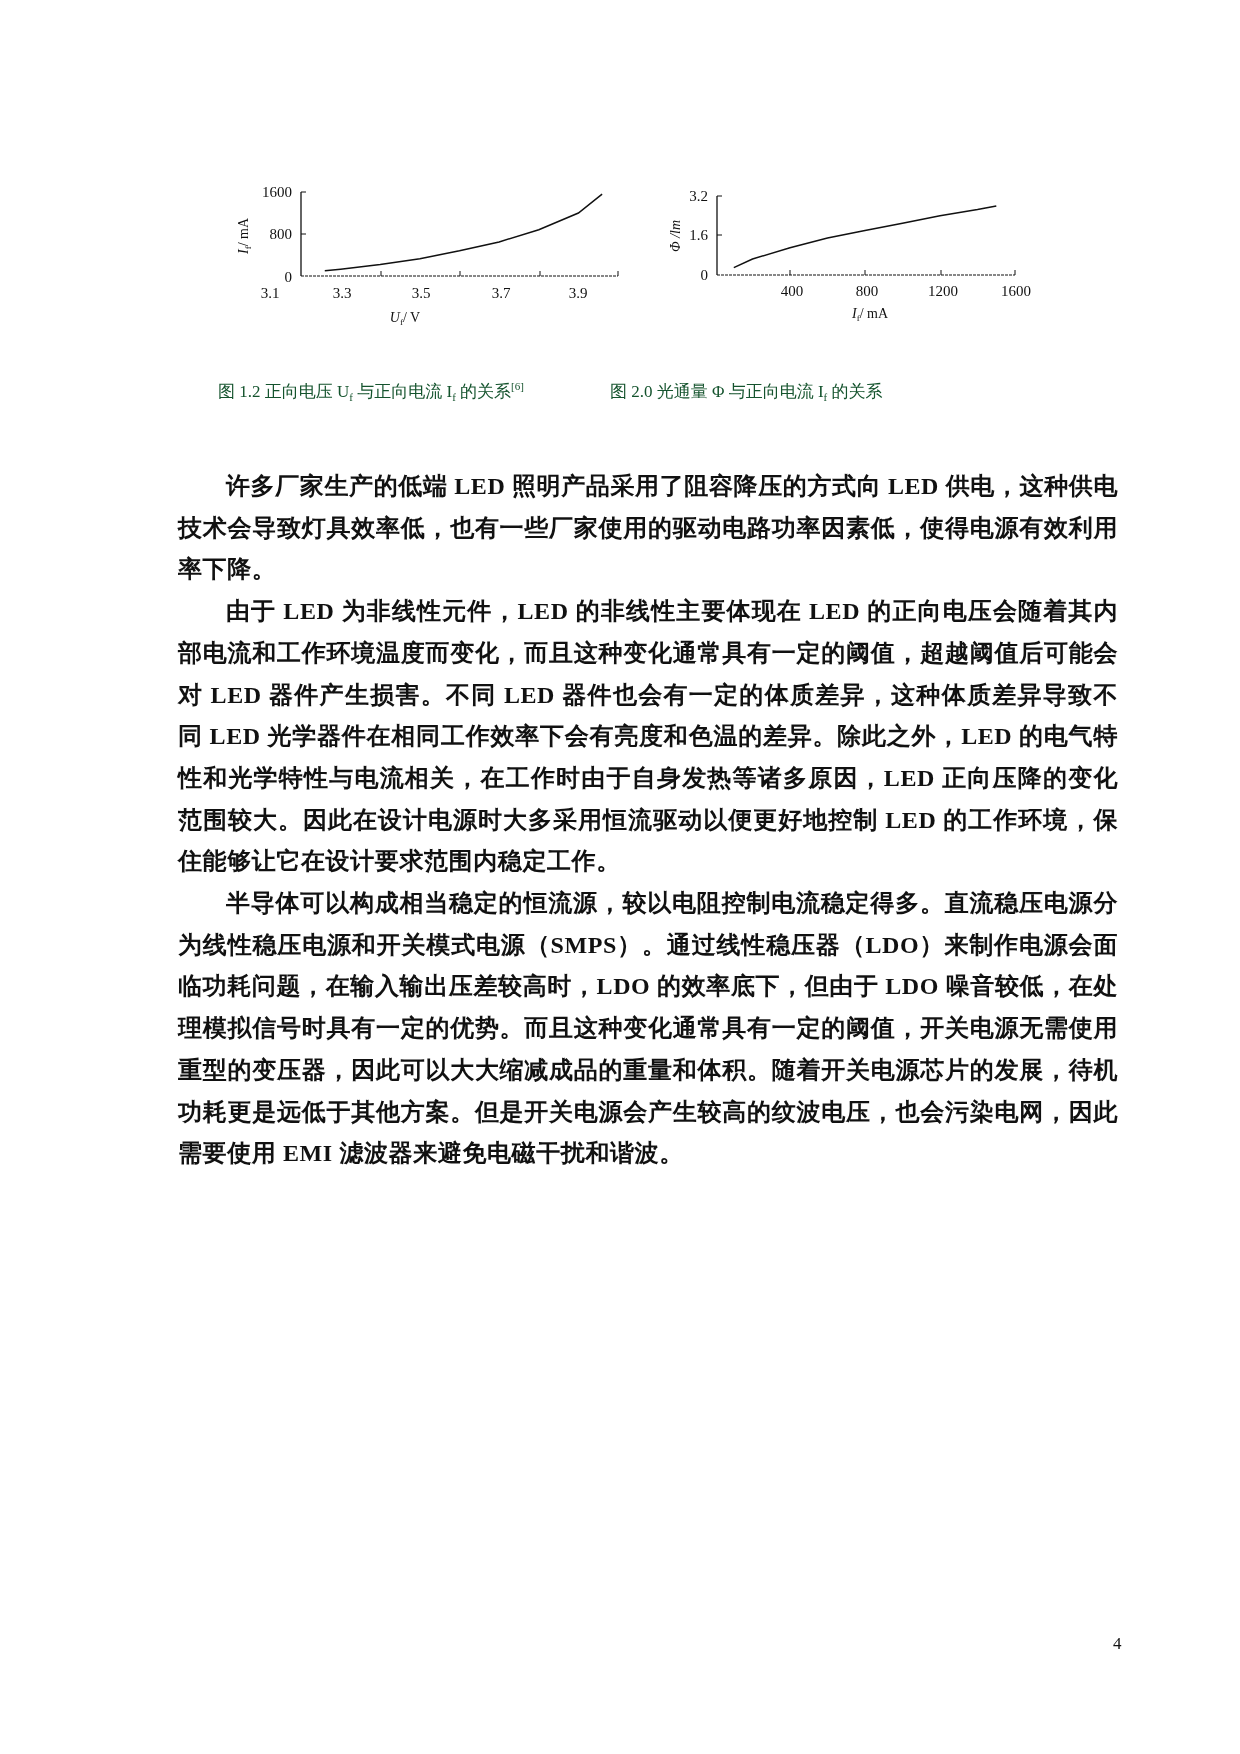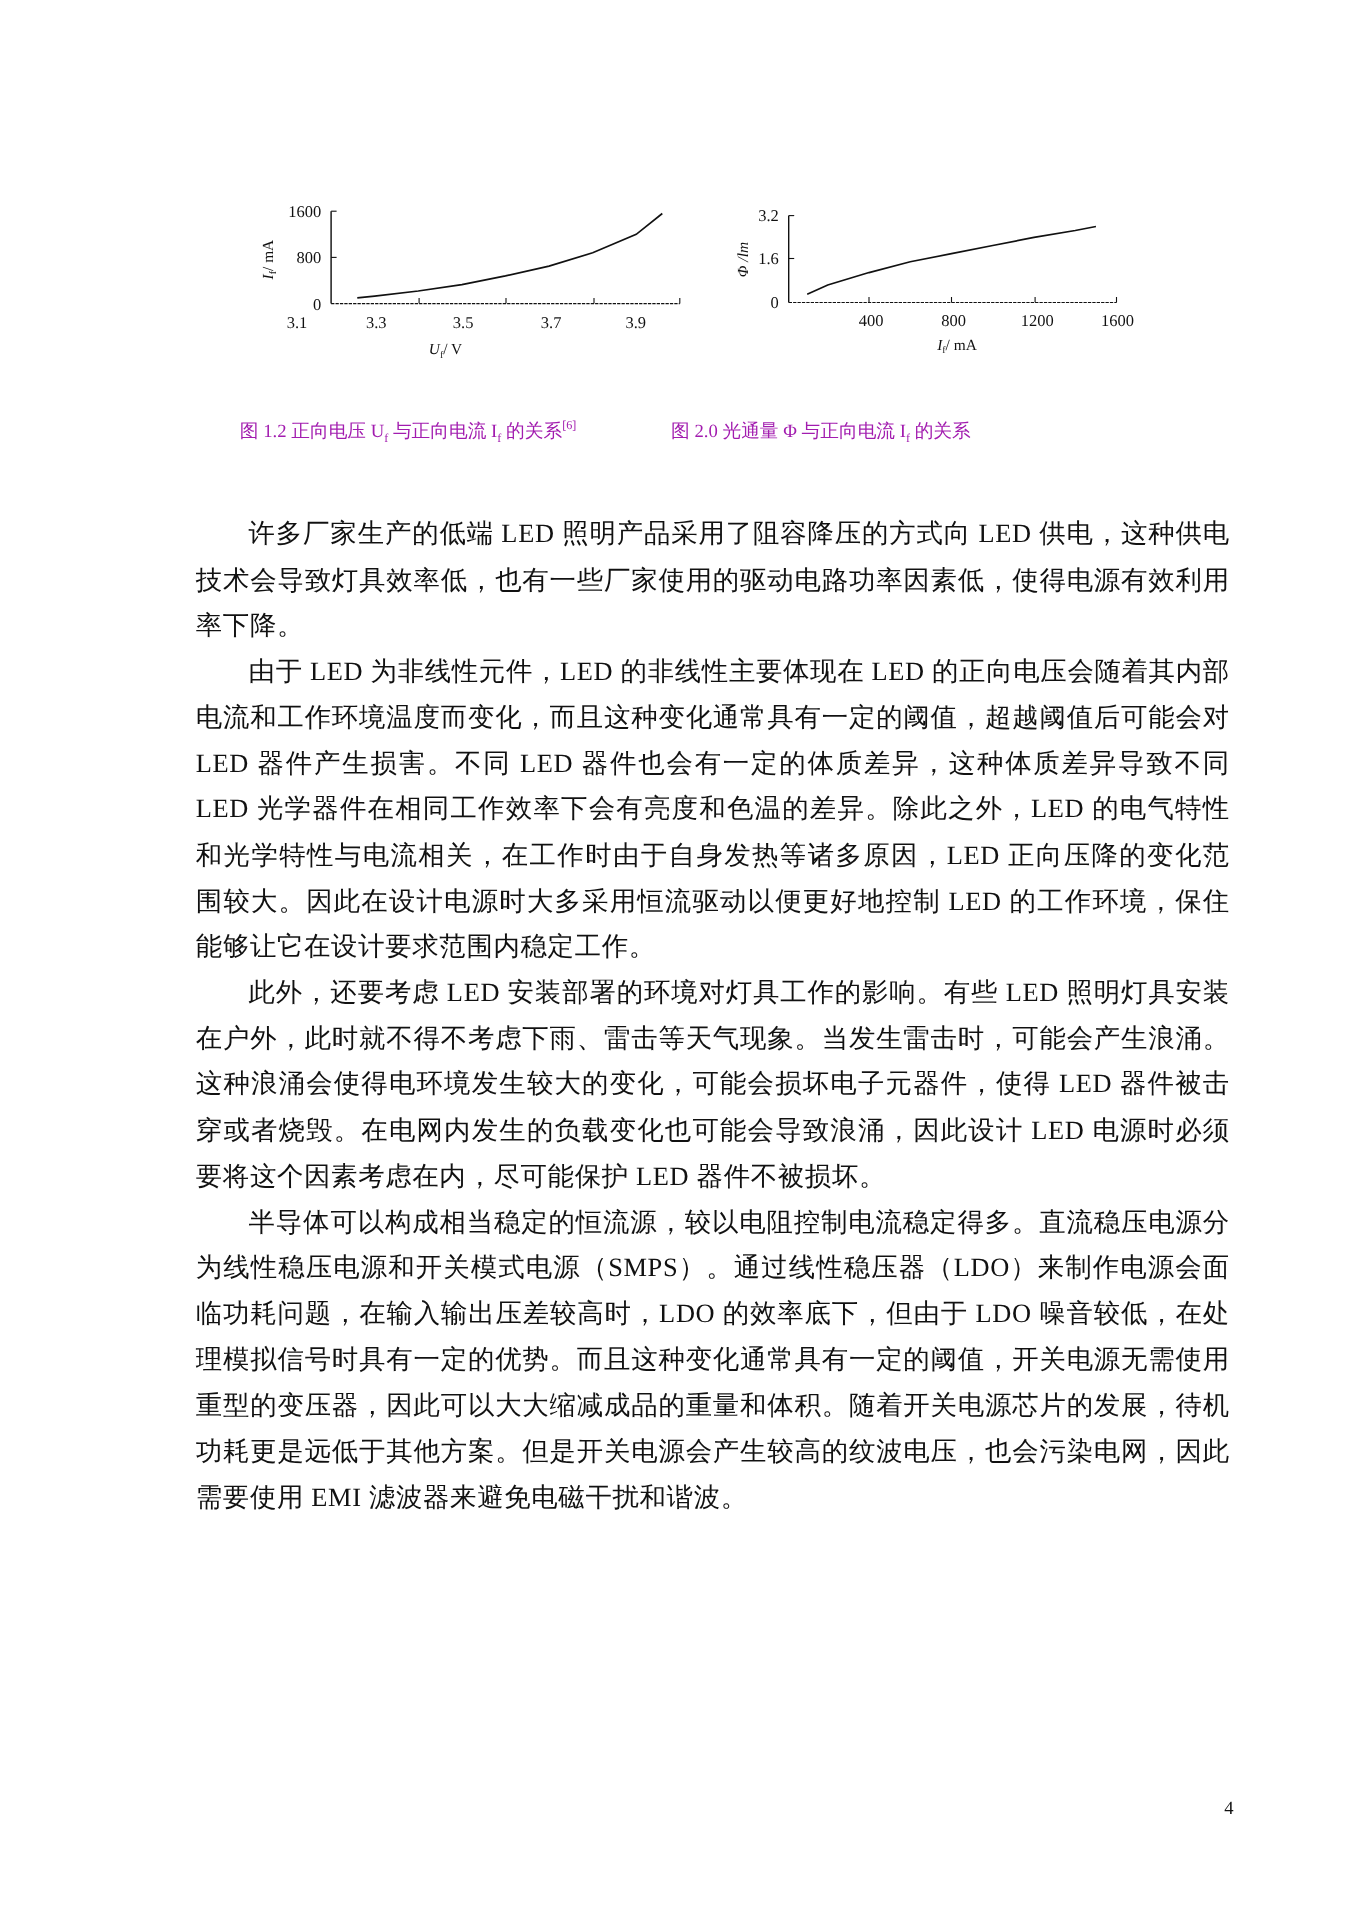--- a/index.html
+++ b/index.html
@@ -2,24 +2,24 @@
 <html><head>
 <meta charset="utf-8">
 <style>
   html, body { margin: 0; padding: 0; background: #ffffff; }
   body { width: 1240px; height: 1754px; position: relative; overflow: hidden;
          font-family: "Liberation Serif", "DejaVu Serif", serif; color: #111; }
   .figures { position: absolute; left: 200px; top: 176px; width: 860px; height: 230px; }
   .chart { position: absolute; top: 0; }
   .chart svg { overflow: visible; }
   .chart text { font-family: "Liberation Serif", serif; fill: #111; }
-  .caption { position: absolute; top: 204px; font-size: 17px; white-space: nowrap; color: #a21caf; }
+  .caption { position: absolute; top: 204px; font-size: 17px; white-space: nowrap; color: #14532d; }
   .caption sub, .caption sup { font-size: 11px; }
   .body-text { position: absolute; left: 178px; top: 466px; width: 940px; }
-  .para { margin: 0; font-size: 24px; line-height: 41.7px; text-align: justify; text-align-last: left; letter-spacing: 0.6px; }
+  .para { margin: 0; font-size: 24px; line-height: 41.7px; text-align: justify; text-align-last: left; letter-spacing: 0.6px; font-weight: bold; }
   .para.indent { text-indent: 48px; }
   .page-number { position: absolute; left: 1113px; top: 1634px; font-size: 17px; }
 </style>
 </head>
 <body>
 
 <div class="figures">
 
   <div class="chart" style="left:0;">
     <svg width="430" height="160">
@@ -82,17 +82,16 @@
     <span>图  1.2  正向电压 U</span><sub>f</sub><span> 与正向电流 I</span><sub>f</sub><span> 的关系</span><sup>[6]</sup>
   </div>
   <div class="caption" style="left:410px;">
     <span>图 2.0  光通量 Φ 与正向电流 I</span><sub>f</sub><span> 的关系</span>
   </div>
 </div>
 
 <div class="body-text">
   <p class="para indent">许多厂家生产的低端 LED 照明产品采用了阻容降压的方式向 LED 供电，这种供电技术会导致灯具效率低，也有一些厂家使用的驱动电路功率因素低，使得电源有效利用率下降。</p>
   <p class="para indent">由于 LED 为非线性元件，LED 的非线性主要体现在 LED 的正向电压会随着其内部电流和工作环境温度而变化，而且这种变化通常具有一定的阈值，超越阈值后可能会对 LED 器件产生损害。不同 LED 器件也会有一定的体质差异，这种体质差异导致不同 LED 光学器件在相同工作效率下会有亮度和色温的差异。除此之外，LED 的电气特性和光学特性与电流相关，在工作时由于自身发热等诸多原因，LED 正向压降的变化范围较大。因此在设计电源时大多采用恒流驱动以便更好地控制 LED 的工作环境，保住能够让它在设计要求范围内稳定工作。</p>
-  <p class="para indent">此外，还要考虑 LED 安装部署的环境对灯具工作的影响。有些 LED 照明灯具安装在户外，此时就不得不考虑下雨、雷击等天气现象。当发生雷击时，可能会产生浪涌。这种浪涌会使得电环境发生较大的变化，可能会损坏电子元器件，使得 LED 器件被击穿或者烧毁。在电网内发生的负载变化也可能会导致浪涌，因此设计 LED 电源时必须要将这个因素考虑在内，尽可能保护 LED 器件不被损坏。</p>
   <p class="para indent">半导体可以构成相当稳定的恒流源，较以电阻控制电流稳定得多。直流稳压电源分为线性稳压电源和开关模式电源（SMPS）。通过线性稳压器（LDO）来制作电源会面临功耗问题，在输入输出压差较高时，LDO 的效率底下，但由于 LDO 噪音较低，在处理模拟信号时具有一定的优势。而且这种变化通常具有一定的阈值，开关电源无需使用重型的变压器，因此可以大大缩减成品的重量和体积。随着开关电源芯片的发展，待机功耗更是远低于其他方案。但是开关电源会产生较高的纹波电压，也会污染电网，因此需要使用 EMI 滤波器来避免电磁干扰和谐波。</p>
 </div>
 
 <div class="page-number">4</div>
 
 </body></html>

